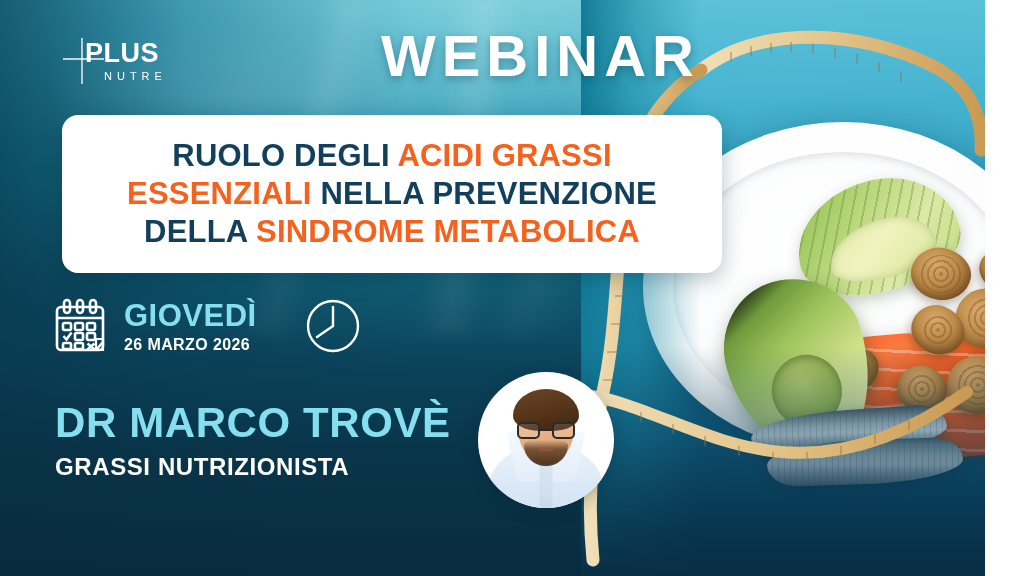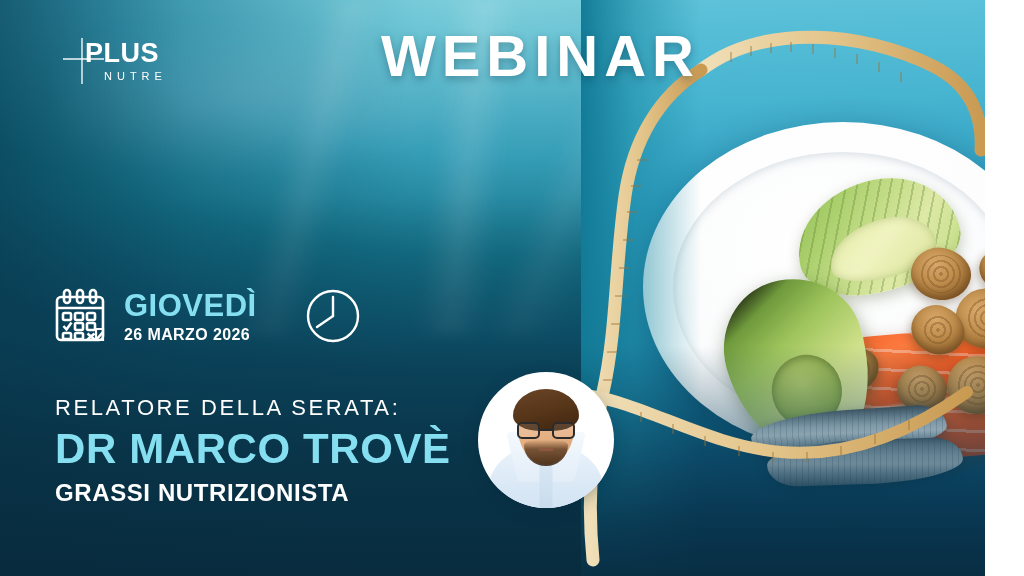--- a/index.html
+++ b/index.html
@@ -235,21 +235,21 @@
     font-size:31px; font-weight:bold;
     letter-spacing:.2px;
     color:#123f5c;
     line-height:1.16;
     white-space:nowrap;
   }
   .card .line .hl{ color:#f4621d; }
 
   
   .meta{
-    position:absolute; left:52px; top:286px;
+    position:absolute; left:52px; top:296px;
     display:flex; align-items:center;
     z-index:20;
     justify-content:center;
   }
   .cal-icon{ width:56px; height:58px; flex:0 0 auto; }
   .date-block{ margin-left:16px; line-height:1; }
   .date-day{
     font-size:31px; font-weight:bold; color:#86dff0;
     letter-spacing:.5px;
   }
@@ -442,20 +442,31 @@
     <g stroke="#ffffff" stroke-width="1.4" fill="none" opacity=".95">
       <line x1="5" y1="27" x2="46" y2="27"></line>
       <line x1="24" y1="6" x2="24" y2="52"></line>
     </g>
     <text x="27" y="30" fill="#ffffff" font-family="Liberation Sans, sans-serif" font-size="27" font-weight="bold" letter-spacing="0.5">PLUS</text>
     <text x="46" y="48" fill="#ffffff" font-family="Liberation Sans, sans-serif" font-size="11" font-weight="300" letter-spacing="5">NUTRE</text>
   </svg>
 
   <div class="webinar">WEBINAR</div>
 
+  <div class="card">
+    <div class="line">
+      <span>RUOLO DEGLI </span><span class="hl">ACIDI GRASSI</span>
+    </div>
+    <div class="line">
+      <span class="hl">ESSENZIALI</span><span> NELLA PREVENZIONE</span>
+    </div>
+    <div class="line">
+      <span>DELLA </span><span class="hl">SINDROME METABOLICA</span>
+    </div>
+  </div>
 
   <div class="meta">
 
     <svg class="cal-icon" viewBox="0 0 56 58">
       <g fill="none" stroke="#ffffff" stroke-width="2.6">
         <rect x="5" y="10" width="46" height="43" rx="4"></rect>
         <line x1="5" y1="21" x2="51" y2="21"></line>
         <rect x="12" y="3" width="6" height="13" rx="3"></rect>
         <rect x="25" y="3" width="6" height="13" rx="3"></rect>
         <rect x="38" y="3" width="6" height="13" rx="3"></rect>
@@ -482,21 +493,20 @@
     <div class="time-wrap">
       <svg class="clock-icon" viewBox="0 0 60 60">
         <circle cx="30" cy="30" r="25" fill="none" stroke="#ffffff" stroke-width="2.4"></circle>
         <line x1="30" y1="30" x2="30" y2="11" stroke="#ffffff" stroke-width="2.4" stroke-linecap="round"></line>
         <line x1="30" y1="30" x2="14" y2="41" stroke="#ffffff" stroke-width="2.4" stroke-linecap="round"></line>
       </svg>
     </div>
   </div>
 
   <div class="speaker">
-    <div class="sp-pre">RELATORE DELLA SERATA:</div>
     <div class="sp-name">DR MARCO TROVÈ</div>
     <div class="sp-role">GRASSI NUTRIZIONISTA</div>
   </div>
 
   <div class="portrait">
     <div class="p-body"></div>
     <div class="p-collar-l"></div>
     <div class="p-collar-r"></div>
     <div class="p-placket"></div>
     <div class="p-neck"></div>

